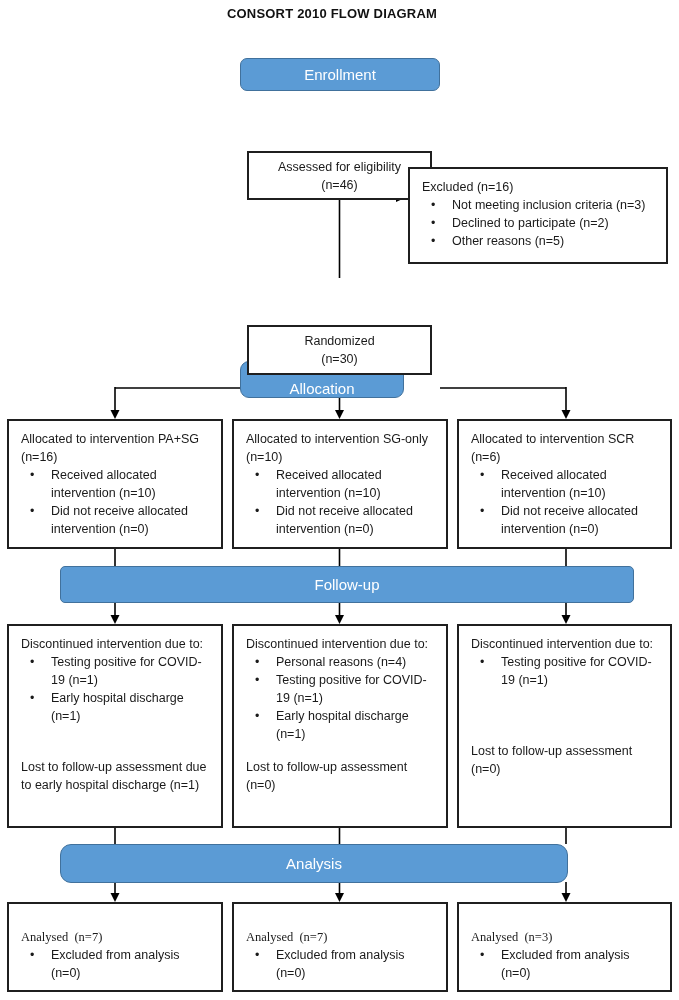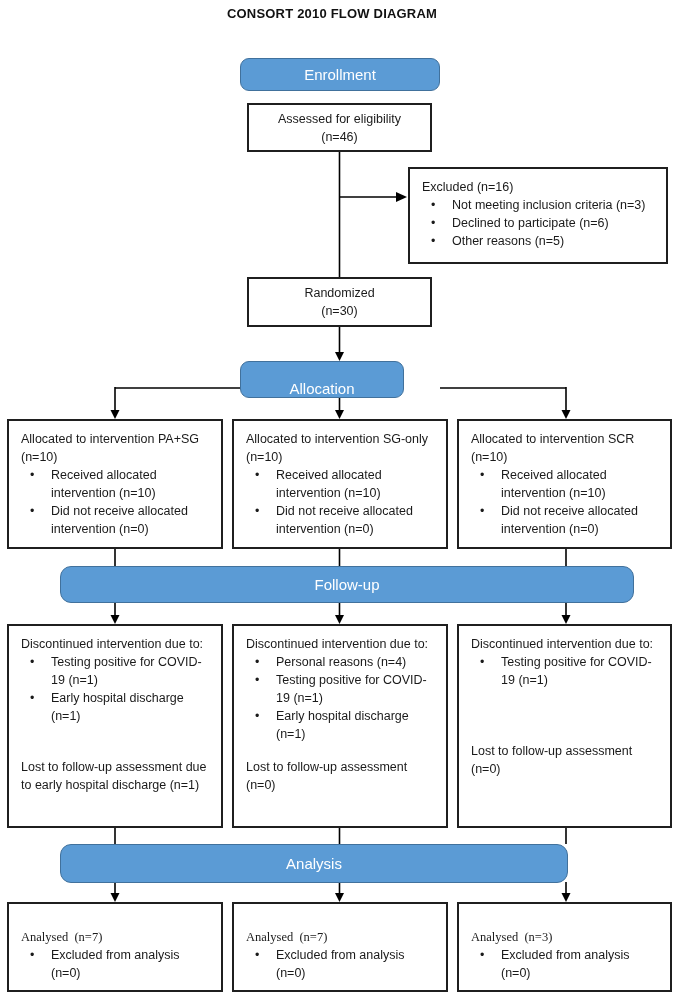--- a/index.html
+++ b/index.html
@@ -14,21 +14,21 @@
   svg.connectors{position:absolute;left:0;top:0;pointer-events:none;}
   .stage{
     position:absolute;background:#5B9BD5;border:1.5px solid #41719C;border-radius:9px;
     display:flex;align-items:center;justify-content:center;
     color:#ffffff;font-size:15px;box-sizing:border-box;
   }
   .wbox{
     position:absolute;background:#fff;border:2px solid #1f1f1f;box-sizing:border-box;
     font-size:12.5px;line-height:18px;
   }
-  .center-box{display:flex;flex-direction:column;align-items:center;justify-content:center;text-align:center;}
+  .center-box{display:flex;flex-direction:column;align-items:center;justify-content:center;text-align:center;margin-top:48px;}
   .pad-box{padding:9px 10px 24px 12px;display:flex;flex-direction:column;}
   .bullets{margin:0;padding:0;list-style:none;}
   .bullets li{position:relative;padding-left:30px;}
   .bullets li::before{content:"\2022";position:absolute;left:9px;top:0;}
   .footer-text{margin-top:auto;padding-bottom:8px;}
   .pre{white-space:pre-wrap;font-family:Liberation Serif, serif;}
 </style>
 </head>
 <body>
 
@@ -67,73 +67,73 @@
       <polygon points="566,419 561.5,410 570.5,410"></polygon>
       <polygon points="115,624 110.5,615 119.5,615"></polygon>
       <polygon points="339.5,624 335,615 344,615"></polygon>
       <polygon points="566,624 561.5,615 570.5,615"></polygon>
       <polygon points="115,902 110.5,893 119.5,893"></polygon>
       <polygon points="339.5,902 335,893 344,893"></polygon>
       <polygon points="566,902 561.5,893 570.5,893"></polygon>
     </g>
   </svg>
 
-  <div class="stage" style="left:240px;top:58px;width:200px;height:33px;">
+  <div class="stage" style="left:240px;top:58px;width:200px;height:33px;border-radius:7px;">
     <span>Enrollment</span>
   </div>
 
   <div class="stage" style="left:240px;top:361px;width:164px;height:37px;align-items:flex-end;">
     <span>Allocation</span>
   </div>
 
-  <div class="stage" style="left:60px;top:566px;width:574px;height:37px;border-radius:11px;">
+  <div class="stage" style="left:60px;top:566px;width:574px;height:37px;border-radius:5px;">
     <span>Follow-up</span>
   </div>
 
   <div class="stage" style="left:60px;top:844px;width:508px;height:39px;border-radius:11px;">
     <span>Analysis</span>
   </div>
 
   <div class="wbox center-box" style="left:247px;top:103px;width:185px;height:49px;">
     <div>Assessed for eligibility</div>
     <div>(n=46)</div>
   </div>
 
   <div class="wbox pad-box" style="left:408px;top:167px;width:260px;height:97px;">
     <div>Excluded (n=16)</div>
     <ul class="bullets">
       <li>Not meeting inclusion criteria (n=3)</li>
-      <li>Declined to participate (n=6)</li>
+      <li>Declined to participate (n=2)</li>
       <li>Other reasons (n=5)</li>
     </ul>
   </div>
 
   <div class="wbox center-box" style="left:247px;top:277px;width:185px;height:50px;">
     <div>Randomized</div>
     <div>(n=30)</div>
   </div>
 
   <div class="wbox pad-box" style="left:7px;top:419px;width:216px;height:130px;">
-    <div>Allocated to intervention PA+SG (n=10)</div>
+    <div>Allocated to intervention PA+SG (n=16)</div>
     <ul class="bullets">
       <li>Received allocated intervention (n=10)</li>
       <li>Did not receive allocated intervention (n=0)</li>
     </ul>
   </div>
 
   <div class="wbox pad-box" style="left:232px;top:419px;width:216px;height:130px;">
     <div>Allocated to intervention SG-only (n=10)</div>
     <ul class="bullets">
       <li>Received allocated intervention (n=10)</li>
       <li>Did not receive allocated intervention (n=0)</li>
     </ul>
   </div>
 
   <div class="wbox pad-box" style="left:457px;top:419px;width:215px;height:130px;">
-    <div>Allocated to intervention SCR (n=10)</div>
+    <div>Allocated to intervention SCR (n=6)</div>
     <ul class="bullets">
       <li>Received allocated intervention (n=10)</li>
       <li>Did not receive allocated intervention (n=0)</li>
     </ul>
   </div>
 
   <div class="wbox pad-box" style="left:7px;top:624px;width:216px;height:204px;">
     <div>Discontinued intervention due to:</div>
     <ul class="bullets">
       <li>Testing positive for COVID-19 (n=1)</li>

